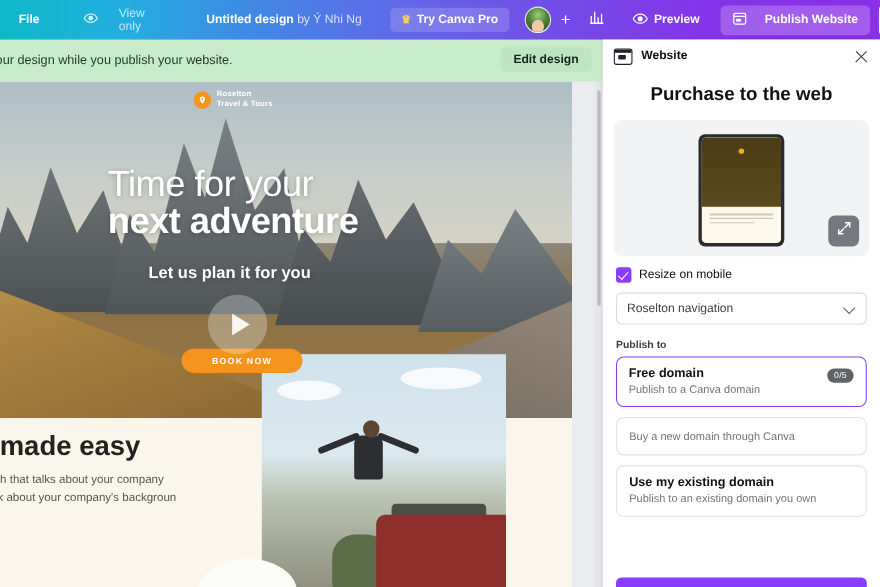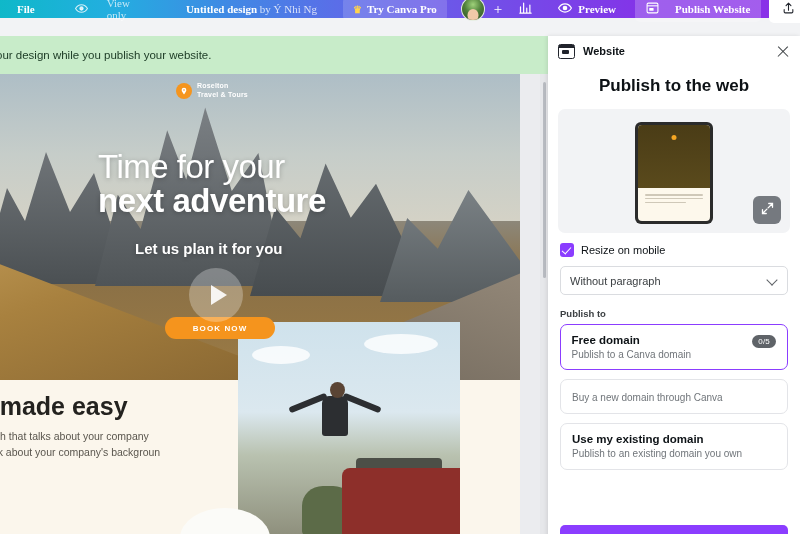--- a/index.html
+++ b/index.html
@@ -6,23 +6,23 @@
   body{
     width:800px;height:534px;overflow:hidden;
     font-family:"Liberation Sans", sans-serif;
     background:#f2f3f5;
     -webkit-font-smoothing:antialiased;
   }
   .app{position:relative;width:800px;height:534px;overflow:hidden;}
 
   
   .topbar{
-    position:absolute;top:0;left:0;width:800px;height:18px;
+    position:absolute;top:0;left:0;width:800px;height:36px;
     background:linear-gradient(90deg,#0fb8c9 0%,#23aee0 14%,#3f8ae4 28%,#5a6ee8 42%,#7151e8 60%,#8334e8 80%,#8b2fe8 100%);
-    display:flex;align-items:center;z-index:40;font-family:Liberation Serif, serif;
+    display:flex;align-items:center;z-index:40;
   }
   .tb-file{
     color:#fff;font-size:11px;font-weight:bold;margin-left:11px;padding:3px 6px;border-radius:4px;
   }
   .tb-viewonly{
     display:flex;align-items:center;gap:19px;margin-left:34px;color:rgba(255,255,255,.72);font-size:11px;
   }
   .tb-title{
     margin-left:56px;color:#fff;font-size:11px;white-space:nowrap;
   }
@@ -331,20 +331,21 @@
         <svg width="13" height="14" viewBox="0 0 24 24" fill="none" stroke="#21242c" stroke-width="2" stroke-linecap="round">
           <path d="M12 16V3M12 3l-4.5 4.5M12 3l4.5 4.5M4 15v4a2 2 0 002 2h12a2 2 0 002-2v-4"></path>
         </svg>
       </span>
 
     </div>
   </div>
 
   <div class="banner">
     <div class="banner-text">our design while you publish your website.</div>
+    <div class="banner-btn">Edit design</div>
   </div>
 
   <div class="canvas">
     <div class="page">
 
       <div class="hero">
         <div class="sky"></div>
         <div class="mtn m1"></div>
         <div class="mtn m2"></div>
         <div class="mtn m3"></div>
@@ -401,21 +402,21 @@
     </div>
   </div>
 
   <div class="panel">
     <div class="p-head">
       <span class="p-head-icon"></span>
       <span class="p-head-title">Website</span>
       <span class="p-close"></span>
     </div>
 
-    <div class="p-title">Publish to the web</div>
+    <div class="p-title">Purchase to the web</div>
 
     <div class="p-preview">
       <div class="tablet">
         <div class="tablet-inner">
           <div class="tablet-hero">
             <span class="tablet-dot"></span>
           </div>
           <div class="tablet-lines">
             <i></i>
               <i></i>
@@ -431,21 +432,21 @@
         </span>
       </div>
     </div>
 
     <div class="p-check">
       <span class="cbox"></span>
       <span class="p-check-label">Resize on mobile</span>
     </div>
 
     <div class="p-select">
-      <span class="p-select-val">Without paragraph</span>
+      <span class="p-select-val">Roselton navigation</span>
       <span class="chev"></span>
     </div>
 
     <div class="p-sectlabel">Publish to</div>
 
     <div class="dcard selected">
       <div class="dcard-title">Free domain</div>
       <div class="dcard-sub">Publish to a Canva domain</div>
       <div class="dcard-badge">0/5</div>
     </div>

